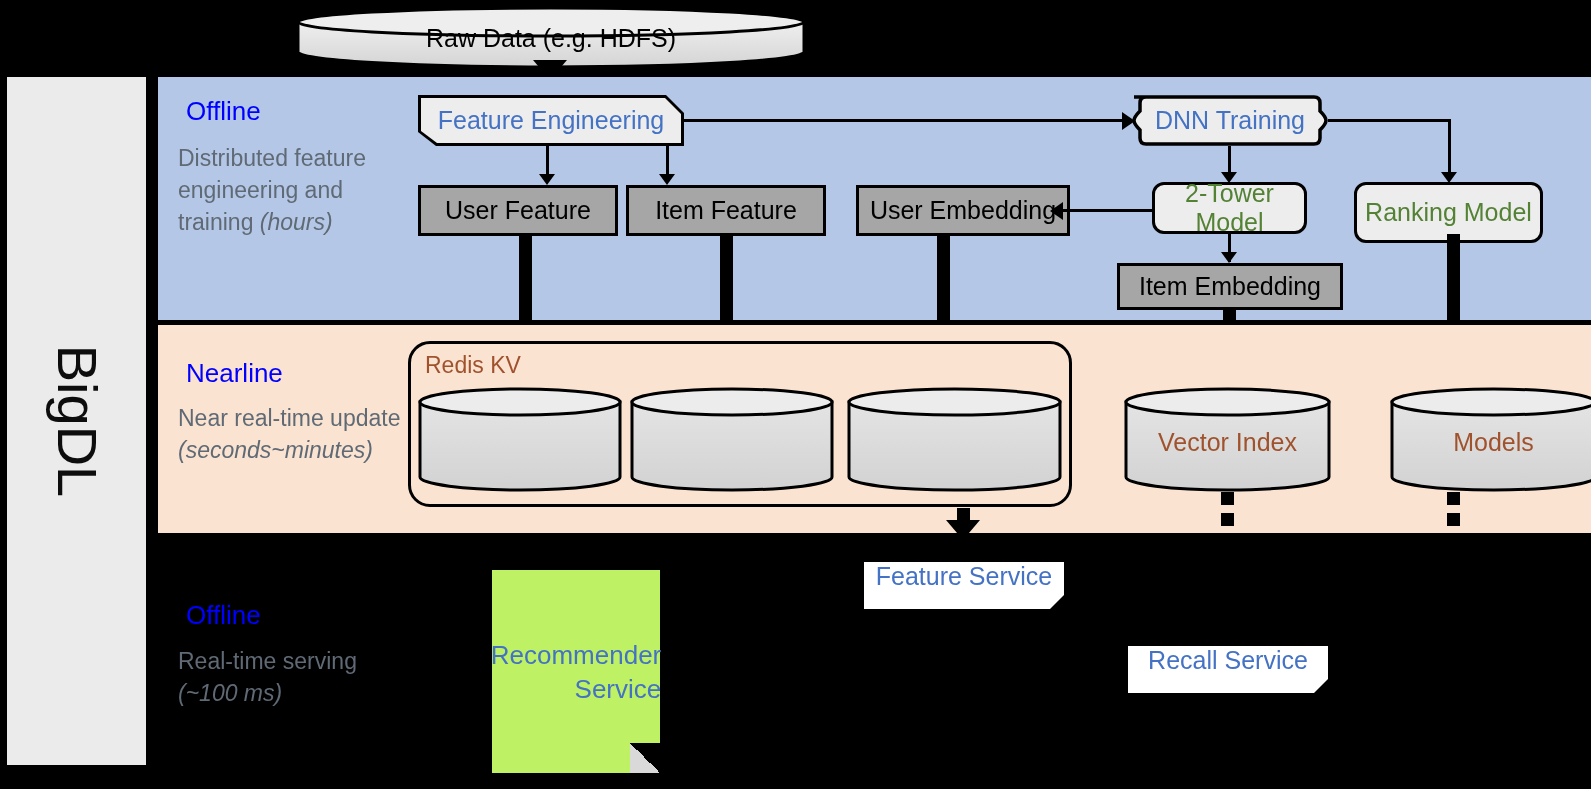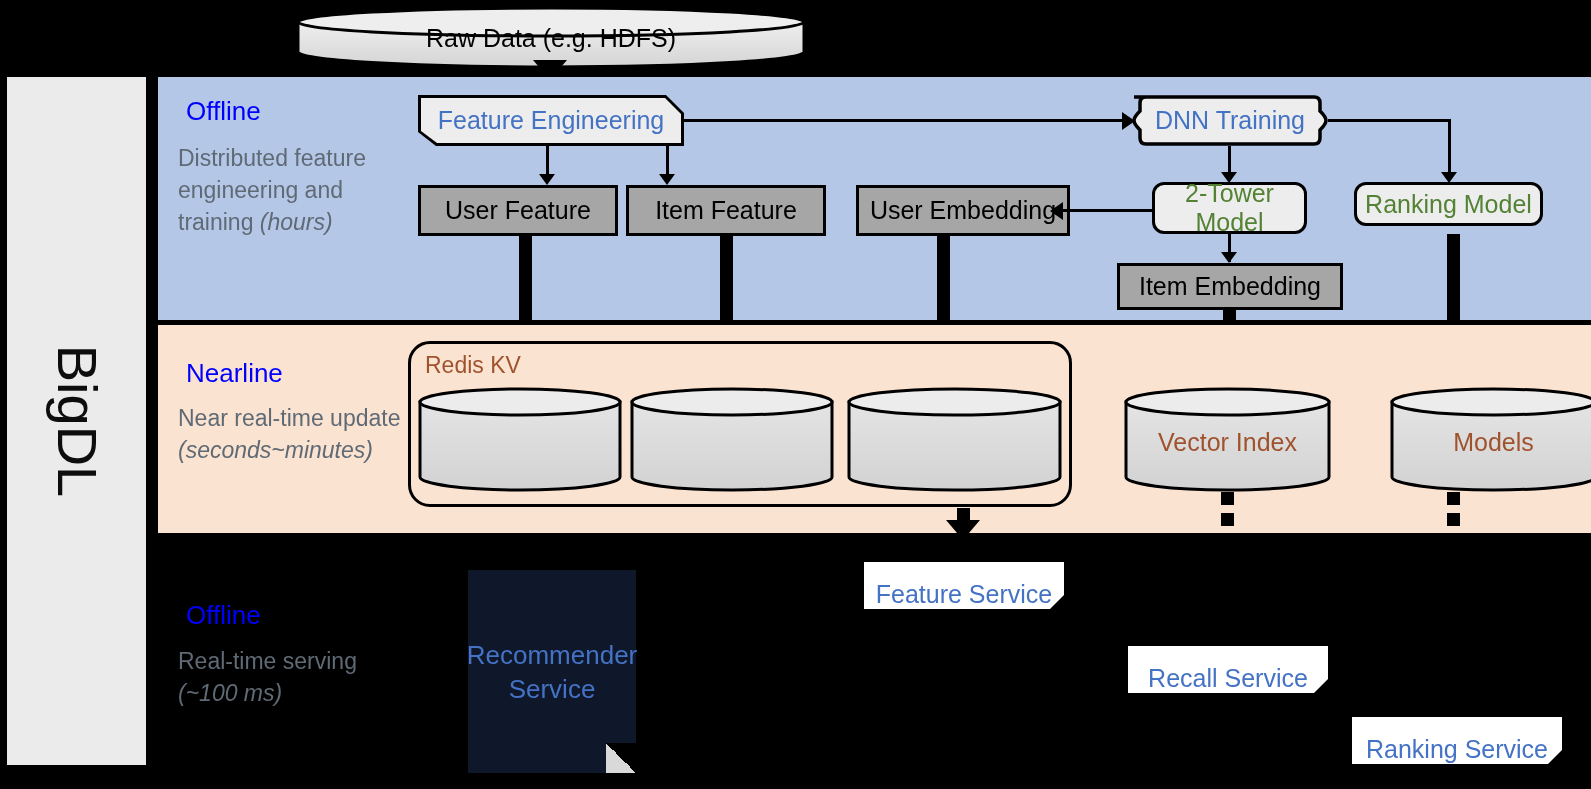--- a/index.html
+++ b/index.html
@@ -65,28 +65,28 @@
   .thick{background:#000;}
   .arrowhead{position:absolute;width:0;height:0;}
   .ah-down{border-left:11px solid transparent;border-right:11px solid transparent;border-top:15px solid #000;}
   .ah-down-sm{border-left:8px solid transparent;border-right:8px solid transparent;border-top:11px solid #000;}
   .ah-down-big{border-left:17px solid transparent;border-right:17px solid transparent;border-top:20px solid #000;}
   .ah-left{border-top:9px solid transparent;border-bottom:9px solid transparent;border-right:13px solid #000;}
   .ah-right{border-top:9px solid transparent;border-bottom:9px solid transparent;border-left:13px solid #000;}
   .dash-sq{position:absolute;width:13px;height:13px;background:#000;}
 
   
-  .svc{position:absolute;background:#fff;display:flex;align-items:flex-end;
+  .svc{position:absolute;background:#fff;display:flex;align-items:flex-start;
        justify-content:center;text-align:center;color:#4472c4;font-size:25px;
        box-sizing:border-box;}
   .svc-fold{position:absolute;right:0;bottom:0;width:14px;height:14px;
        background:#000;clip-path:polygon(100% 0,100% 100%,0 100%);}
-  .doc{position:absolute;background:#0f172a;display:flex;align-items:center;
-       justify-content:center;text-align:center;color:#4472c4;font-size:26px;
-       line-height:34px;box-sizing:border-box;}
+  .doc{position:absolute;background:#bef264;display:flex;align-items:center;
+       justify-content:center;text-align:right;color:#4472c4;font-size:26px;
+       line-height:34px;box-sizing:border-box;margin-left:24px;}
   .doc-fold{position:absolute;right:0;bottom:0;width:30px;height:30px;
        background:linear-gradient(225deg,#000 0 50%,#d9d9d9 50% 100%);}
 </style>
 </head>
 <body>
 
 <div id="stage">
 
   <div class="rail">
     <div class="rail-label">BigDL</div>
@@ -149,21 +149,21 @@
     <span>User Embedding</span>
     </div>
 
   <div class="ln" style="left:1063px;top:209px;width:89px;height:3px;"></div>
   <div class="arrowhead ah-left" style="left:1050px;top:202px;"></div>
 
   <div class="box lt-box rounded green-txt" style="left:1152px;top:182px;width:155px;height:52px;">
     <span>2-Tower Model</span>
     </div>
 
-  <div class="box lt-box rounded green-txt" style="left:1354px;top:182px;width:189px;height:44px;">
+  <div class="box lt-box rounded green-txt" style="left:1354px;top:182px;width:189px;height:61px;">
     <span>Ranking Model</span>
     </div>
 
   <div class="ln" style="left:1228px;top:234px;width:3px;height:28px;"></div>
   <div class="arrowhead ah-down-sm" style="left:1221px;top:252px;"></div>
 
   <div class="box gray-box" style="left:1117px;top:263px;width:226px;height:47px;">
     <span>Item Embedding</span>
     </div>
 
@@ -254,18 +254,14 @@
   <div class="svc" style="left:864px;top:562px;width:200px;height:47px;">
     <span>Feature Service</span>
     <span class="svc-fold"></span>
   </div>
 
   <div class="svc" style="left:1128px;top:646px;width:200px;height:47px;">
     <span>Recall Service</span>
     <span class="svc-fold"></span>
   </div>
 
-  <div class="svc" style="left:1352px;top:717px;width:210px;height:47px;">
-    <span>Ranking Service</span>
-    <span class="svc-fold"></span>
-  </div>
 
 </div>
 
 </body></html>

